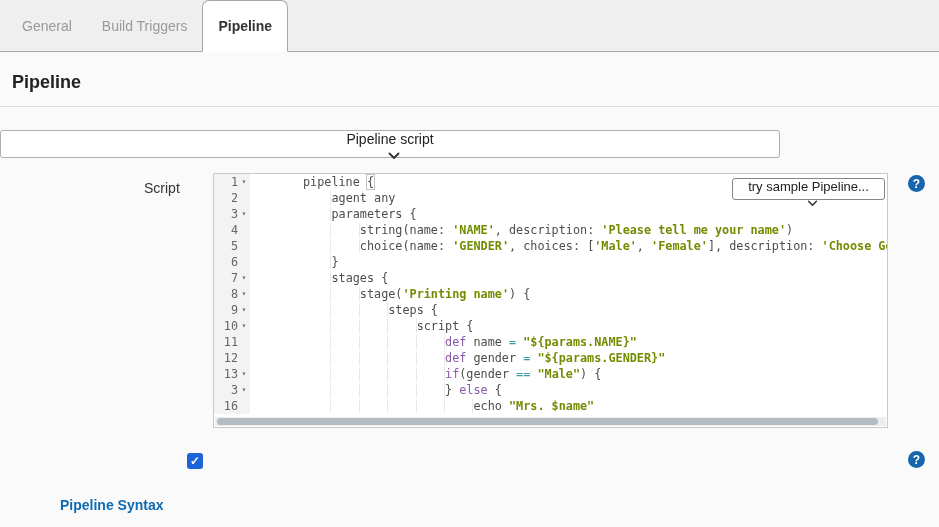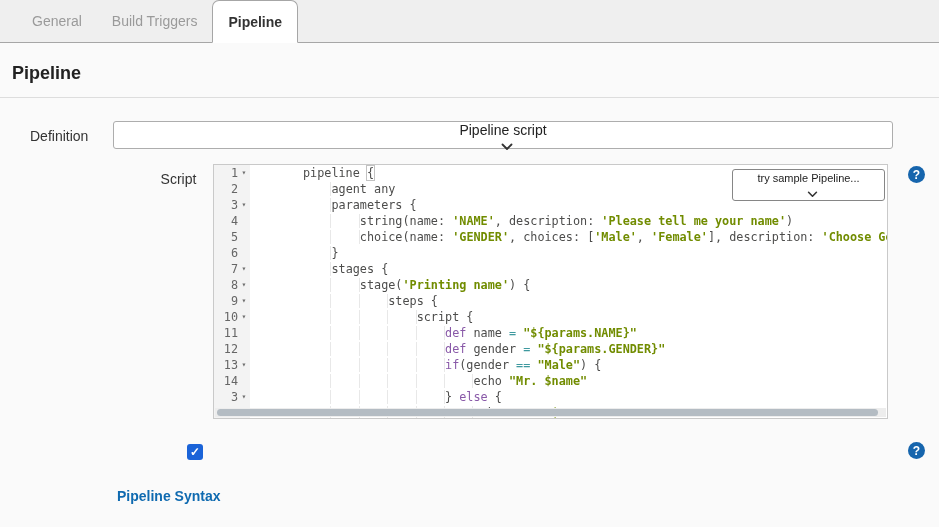--- a/index.html
+++ b/index.html
@@ -5,21 +5,21 @@
   * { box-sizing: border-box; margin: 0; padding: 0; }
   html,body { width: 939px; height: 527px; overflow: hidden; }
   body {
     font-family: "Liberation Sans", sans-serif;
     background: var(--page_bg);
     color: var(--label_text);
   }
   
   .tabbar {
     display: flex; align-items: stretch;
-    height: 43px; padding-left: 17px;
+    height: 52px; padding-left: 7px;
     background: var(--tab_bar_bg);
     border-bottom: 1px solid var(--border_gray);
   }
   .tab {
     display: flex; align-items: center;
     padding: 0 15px; font-size: 14px;
     color: var(--tab_inactive_text);
     cursor: default; white-space: nowrap;
   }
   .tab.active {
@@ -45,21 +45,21 @@
   .select {
     height: 28px; background: #fff;
     border: 1px solid var(--select_border); border-radius: 3px;
     display: flex; align-items: center; justify-content: space-between;
     font-size: 14px; padding: 0 10px; color: #222; cursor: default; flex-direction: column;
   }
   .def-select { width: 780px; }
   .chev { flex: none; margin-left: 8px; }
   
   .script-row { margin-top: 15px; }
-  .script-label { margin-left: 144px; width: 69px; padding-top: 7px; font-size: 14px; text-align: center; }
+  .script-label { margin-left: 144px; width: 69px; padding-top: 7px; font-size: 14px; }
   .editor {
     position: relative; width: 675px; height: 255px;
     border: 1px solid var(--editor_border);
     background: #fff; overflow: hidden;
     font-family: "DejaVu Sans Mono", monospace;
     font-size: 11.8px; line-height: 16px;
   }
   .ed-row { display: flex; height: 16px; }
   .gut {
     flex: none; width: 36px; background: var(--gutter_bg);
@@ -72,25 +72,25 @@
     background: repeating-linear-gradient(to right,
       transparent 0, transparent calc(4ch - 1px),
       var(--indent_guide) calc(4ch - 1px), var(--indent_guide) 4ch);
   }
   .tok-k { color: var(--code_keyword); }
   .tok-s { color: var(--code_string); font-weight: bold; }
   .tok-o { color: var(--code_operator); }
   .tok-b { outline: 1px solid #c2c2c2; }
   .sample-select {
     position: absolute; top: 4px; right: 2px;
-    width: 153px; height: 32px;
+    width: 153px; height: 22px;
     background: #fff; border: 1px solid #868686;
     display: flex; align-items: center; justify-content: space-between;
     padding: 0 12px; font-family: "Liberation Sans", sans-serif;
-    font-size: 11px; color: #222; cursor: default;
+    font-size: 13px; color: #222; cursor: default;
   }
   .hscroll {
     position: absolute; left: 1px; right: 1px; bottom: 1px; height: 9px;
     background: var(--scrollbar_track);
   }
   .hscroll .thumb {
     position: absolute; top: 1px; bottom: 1px; left: 2px; right: 8px;
     background: var(--scrollbar_thumb); border-radius: 5px;
   }
   
@@ -109,39 +109,38 @@
   .checkbox {
     margin-left: 187px; width: 16px; height: 16px; border-radius: 3px;
     background: var(--checkbox_bg);
     display: flex; align-items: center; justify-content: center;
     color: #fff; font-size: 12px; font-weight: bold; cursor: pointer;
   }
   .checkbox-label { margin-left: 10px; font-size: 14px; cursor: pointer; }
   
   .syntax-row { margin-top: 28px; }
   .syntax-link {
-    margin-left: 117px; font-size: 14px; font-weight: bold;
+    margin-left: 60px; font-size: 14px; font-weight: bold;
     color: var(--link_color); text-decoration: none; cursor: pointer;
   }
 </style>
 </head>
 <body>
 
 <div class="tabbar" id="tabbar">
     <div class="tab">General</div>
     <div class="tab">Build Triggers</div>
     <div class="tab active">Pipeline</div>
   </div>
 
 <div class="page-head">
   <h1>Pipeline</h1>
 </div>
 
 <div class="row def-row">
-  <div class="def-label">Definition</div>
   <div class="select def-select">
     <span>Pipeline script</span>
     <span class="chev">
       <svg width="12" height="8" viewBox="0 0 12 8">
           <polyline points="1.5,1.5 6,6 10.5,1.5" fill="none" stroke="#333" stroke-width="1.8" stroke-linecap="round" stroke-linejoin="round"></polyline>
         </svg>
     </span>
   </div>
 </div>
 
@@ -232,27 +231,20 @@
             <span class="fold"></span>
           </div>
           <div class="codeline"><span class="ind">                    </span><span class="tok-k">def</span><span class="tok-p"> gender </span><span class="tok-o">=</span><span class="tok-p"> </span><span class="tok-s">"${params.GENDER}"</span></div>
         </div>
         <div class="ed-row">
           <div class="gut">
             <span class="num">13</span>
             <span class="fold">▾</span>
           </div>
           <div class="codeline"><span class="ind">                    </span><span class="tok-k">if</span><span class="tok-p">(gender </span><span class="tok-o">==</span><span class="tok-p"> </span><span class="tok-s">"Male"</span><span class="tok-p">) {</span></div>
-        </div>
-        <div class="ed-row">
-          <div class="gut">
-            <span class="num">14</span>
-            <span class="fold"></span>
-          </div>
-          <div class="codeline"><span class="ind">                        </span><span class="tok-p">echo </span><span class="tok-s">"Mr. $name"</span></div>
         </div>
         <div class="ed-row">
           <div class="gut">
             <span class="num">3</span>
             <span class="fold">▾</span>
           </div>
           <div class="codeline"><span class="ind">                    </span><span class="tok-p">} </span><span class="tok-k">else</span><span class="tok-p"> {</span></div>
         </div>
         <div class="ed-row">
           <div class="gut">

